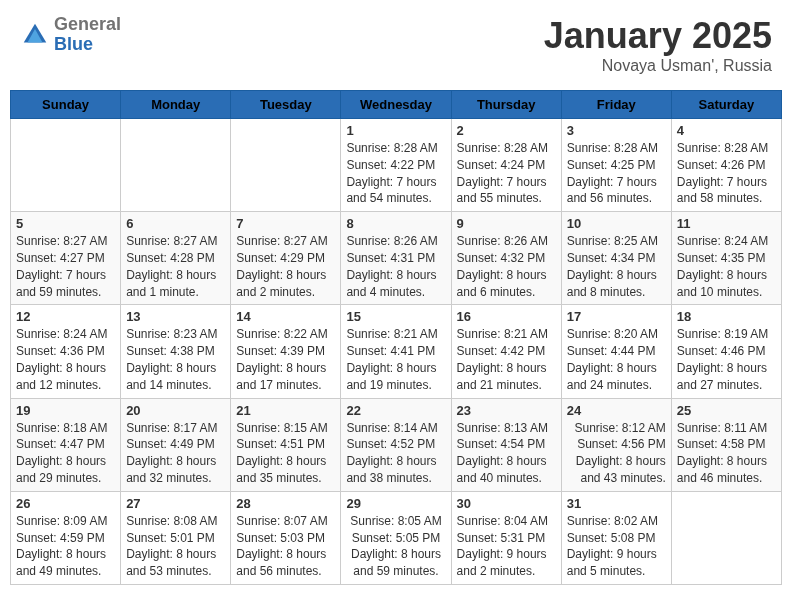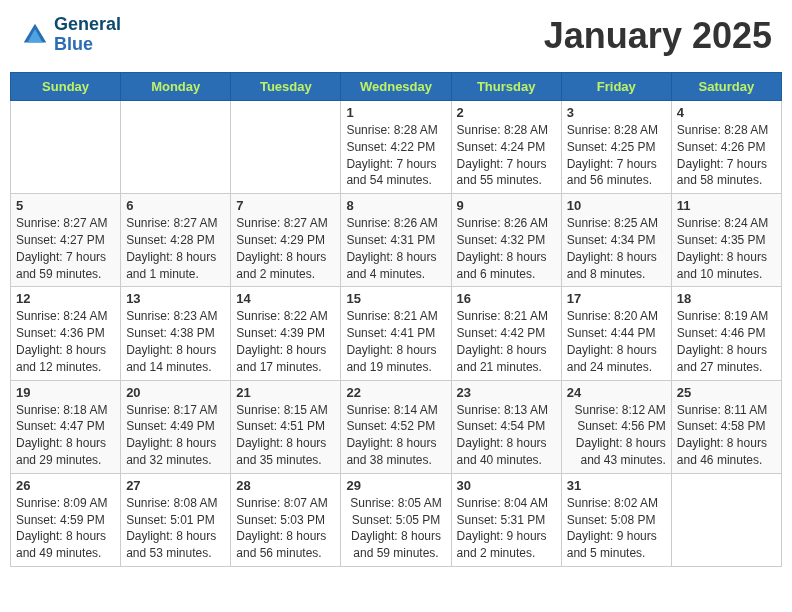--- a/index.html
+++ b/index.html
@@ -21,21 +21,21 @@
       display: flex;
       align-items: center;
     }
     .logo-text {
       display: flex;
       flex-direction: column;
       font-weight: bold;
       font-size: 18px;
       line-height: 1.1;
     }
-    .logo-general { color: #0c4a6e; }
+    .logo-general { color: #737373; }
     .logo-blue { color: #2a6db5; }
     .logo-icon {
       width: 30px;
       height: 30px;
       margin-right: 4px;
     }
     .title-block {
       text-align: right;
     }
     .calendar-title {
@@ -47,21 +47,21 @@
       font-size: 16px;
       color: #555;
     }
     table {
       width: 100%;
       border-collapse: collapse;
       table-layout: fixed;
     }
     thead tr th {
       background-color: #2a6db5;
-      color: #bef264;
+      color: #000000;
       text-align: center;
       padding: 6px 4px;
       font-size: 13px;
       border: 1px solid #1a5da0;
     }
     tbody tr td {
       border: 1px solid #ccc;
       vertical-align: top;
       padding: 4px 5px;
       height: 90px;
@@ -95,20 +95,21 @@
       <polygon points="20,5 35,30 5,30" fill="#2a6db5"></polygon>
       <polygon points="20,12 30,30 10,30" fill="#4fa3e0"></polygon>
     </svg>
     <div class="logo-text">
       <span class="logo-general">General</span>
       <span class="logo-blue">Blue</span>
     </div>
   </div>
   <div class="title-block">
     <div class="calendar-title">January 2025</div>
+    <div class="calendar-subtitle">Novaya Usman', Russia</div>
   </div>
 </div>
 
 <table>
   <thead>
     <tr id="header-row">
         <th>Sunday</th>
         <th>Monday</th>
         <th>Tuesday</th>
         <th>Wednesday</th>

